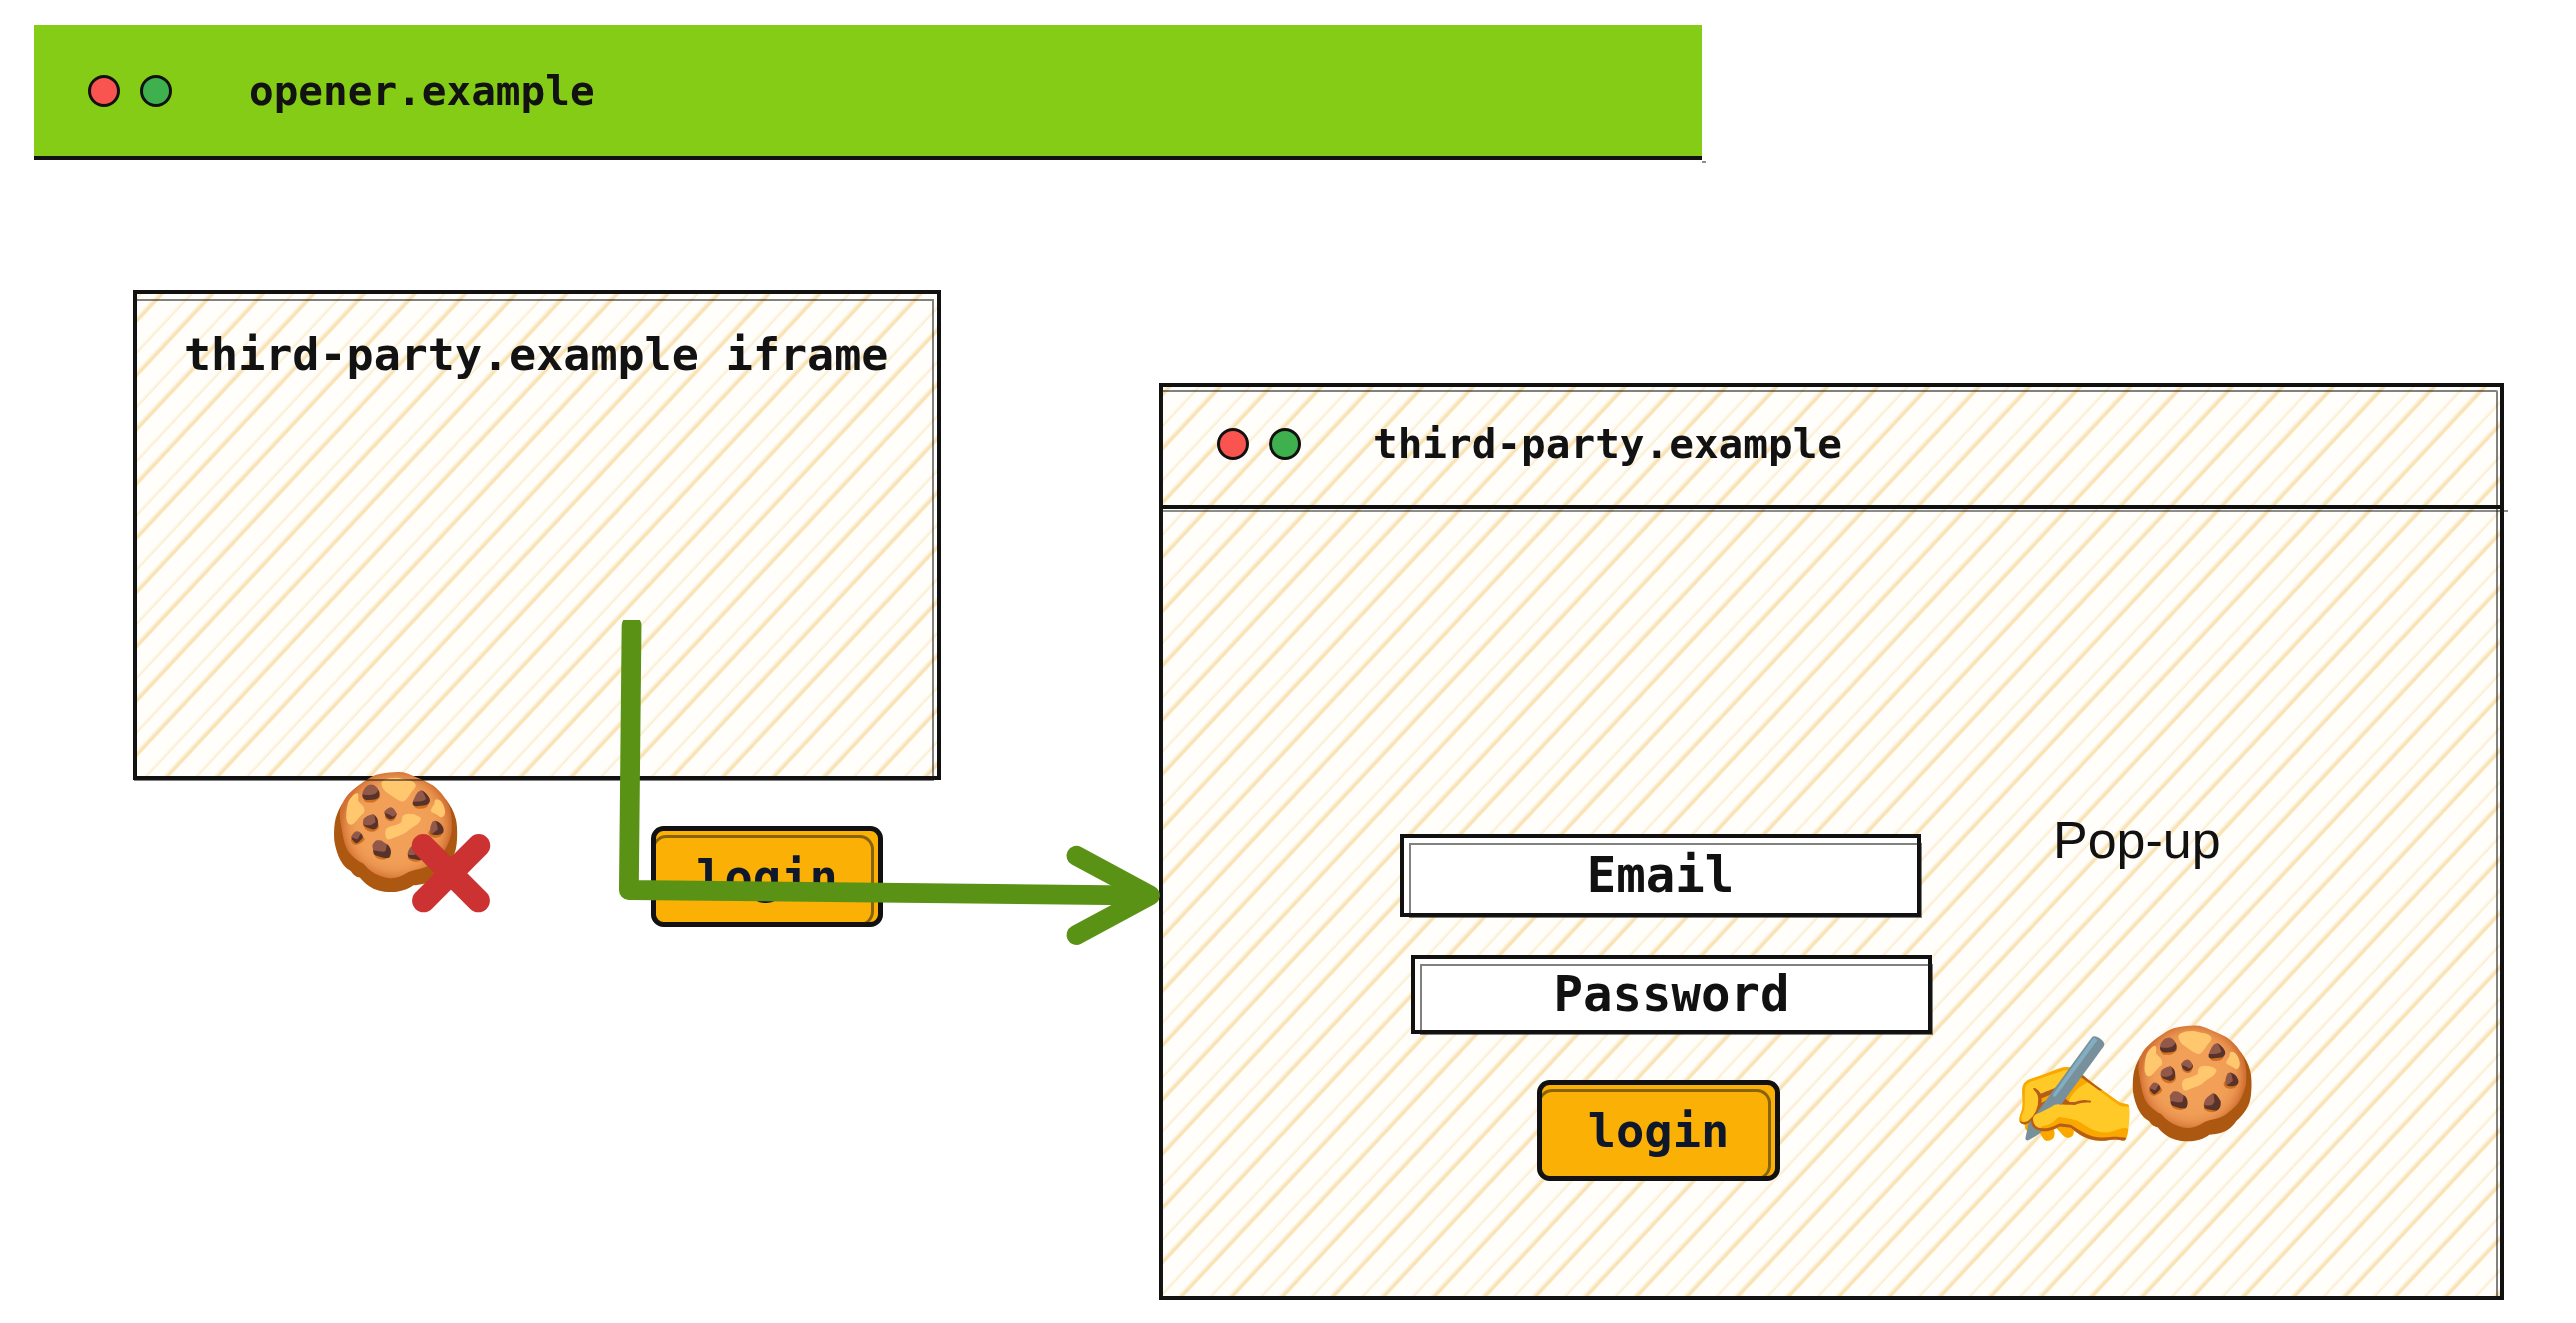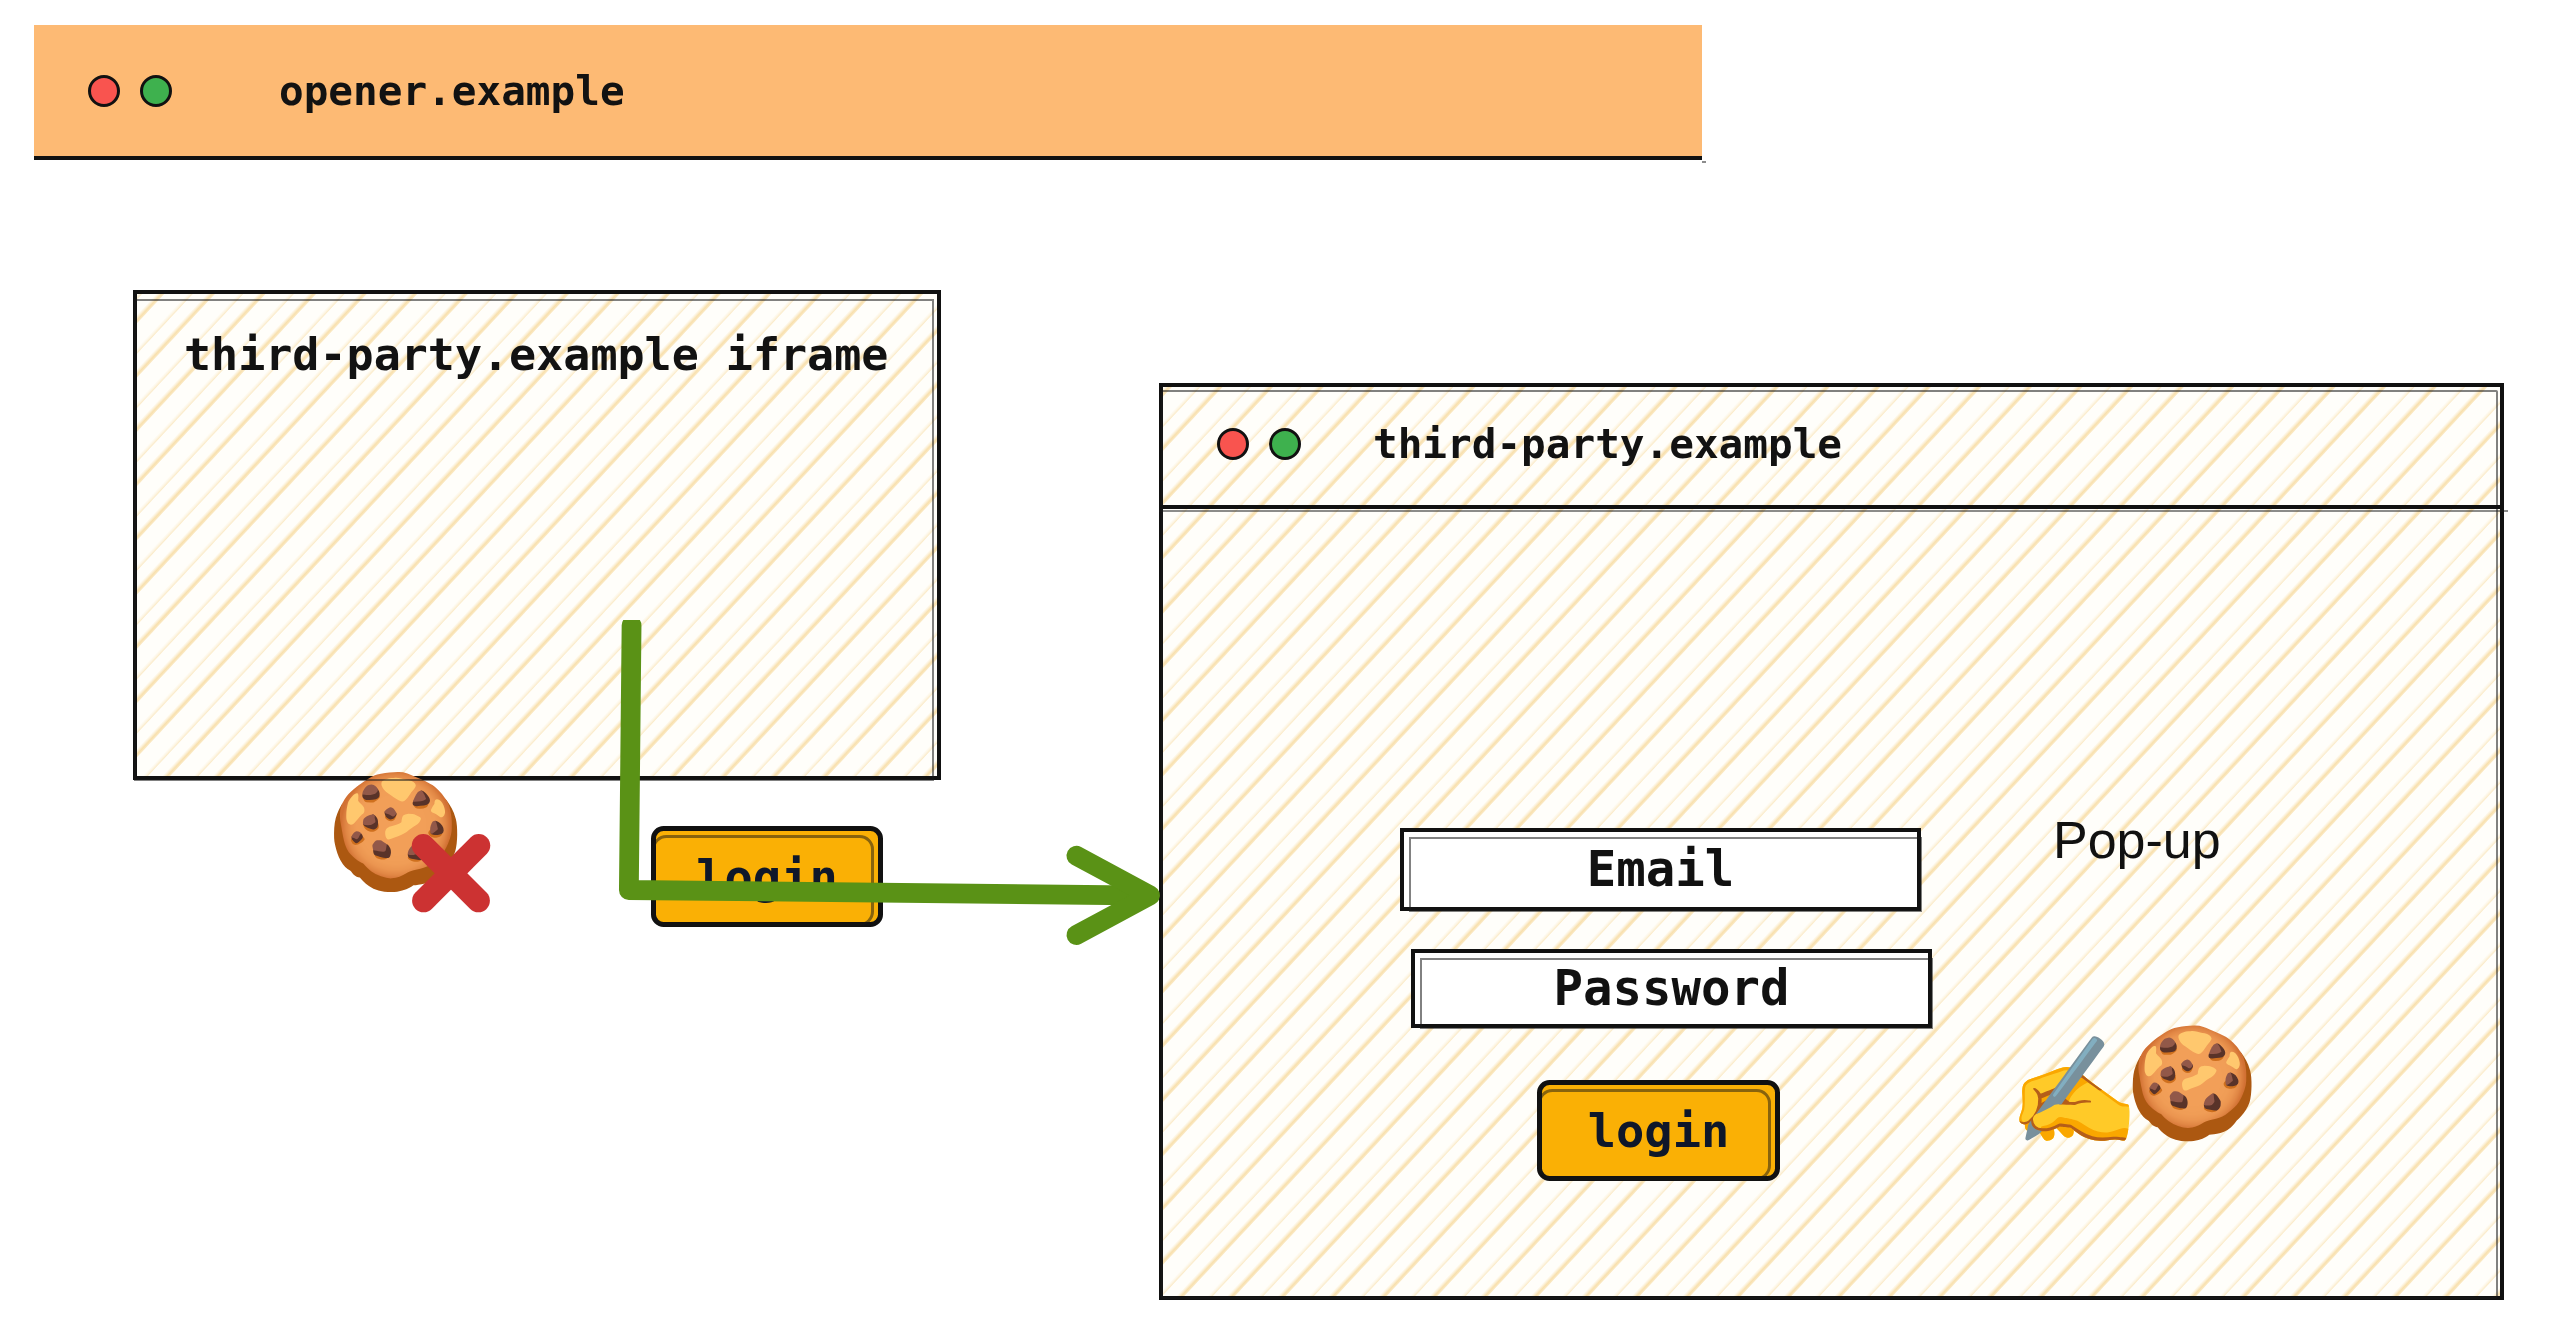--- a/index.html
+++ b/index.html
@@ -109,22 +109,21 @@
     left: 34px;
     top: 25px;
     width: 1668px;
     height: 996px;
     background: #ffffff;
     z-index: 1;
   }
   #opener-window .titlebar {
     height: 135px;
     padding-left: 54px;
-    background: #fdba74;
-    gap: 30px;
+    background: #84cc16;
   }
   #opener-window .win-title { margin-left: 77px; }
   #opener-window .win-body {
     position: absolute;
     left: 0; right: 0;
     top: 135px; bottom: 0;
     background: #ffffff;
   }
 
   
@@ -264,20 +263,21 @@
     box-sizing: border-box;
     background: #ffffff;
     border: 4.5px solid #111111;
     display: flex;
     align-items: center;
     justify-content: center;
     font-family: "DejaVu Sans Mono", monospace;
     font-weight: 600;
     font-size: 49px;
     color: #111111;
+    margin-top: 6px;
   }
   .field::after {
     content: "";
     position: absolute;
     left: 5.4px; top: 5.4px; right: -5.4px; bottom: -5.4px;
     border: 2.7px solid #1a1a1a;
     opacity: .55;
     pointer-events: none;
   }
   #email-field {

